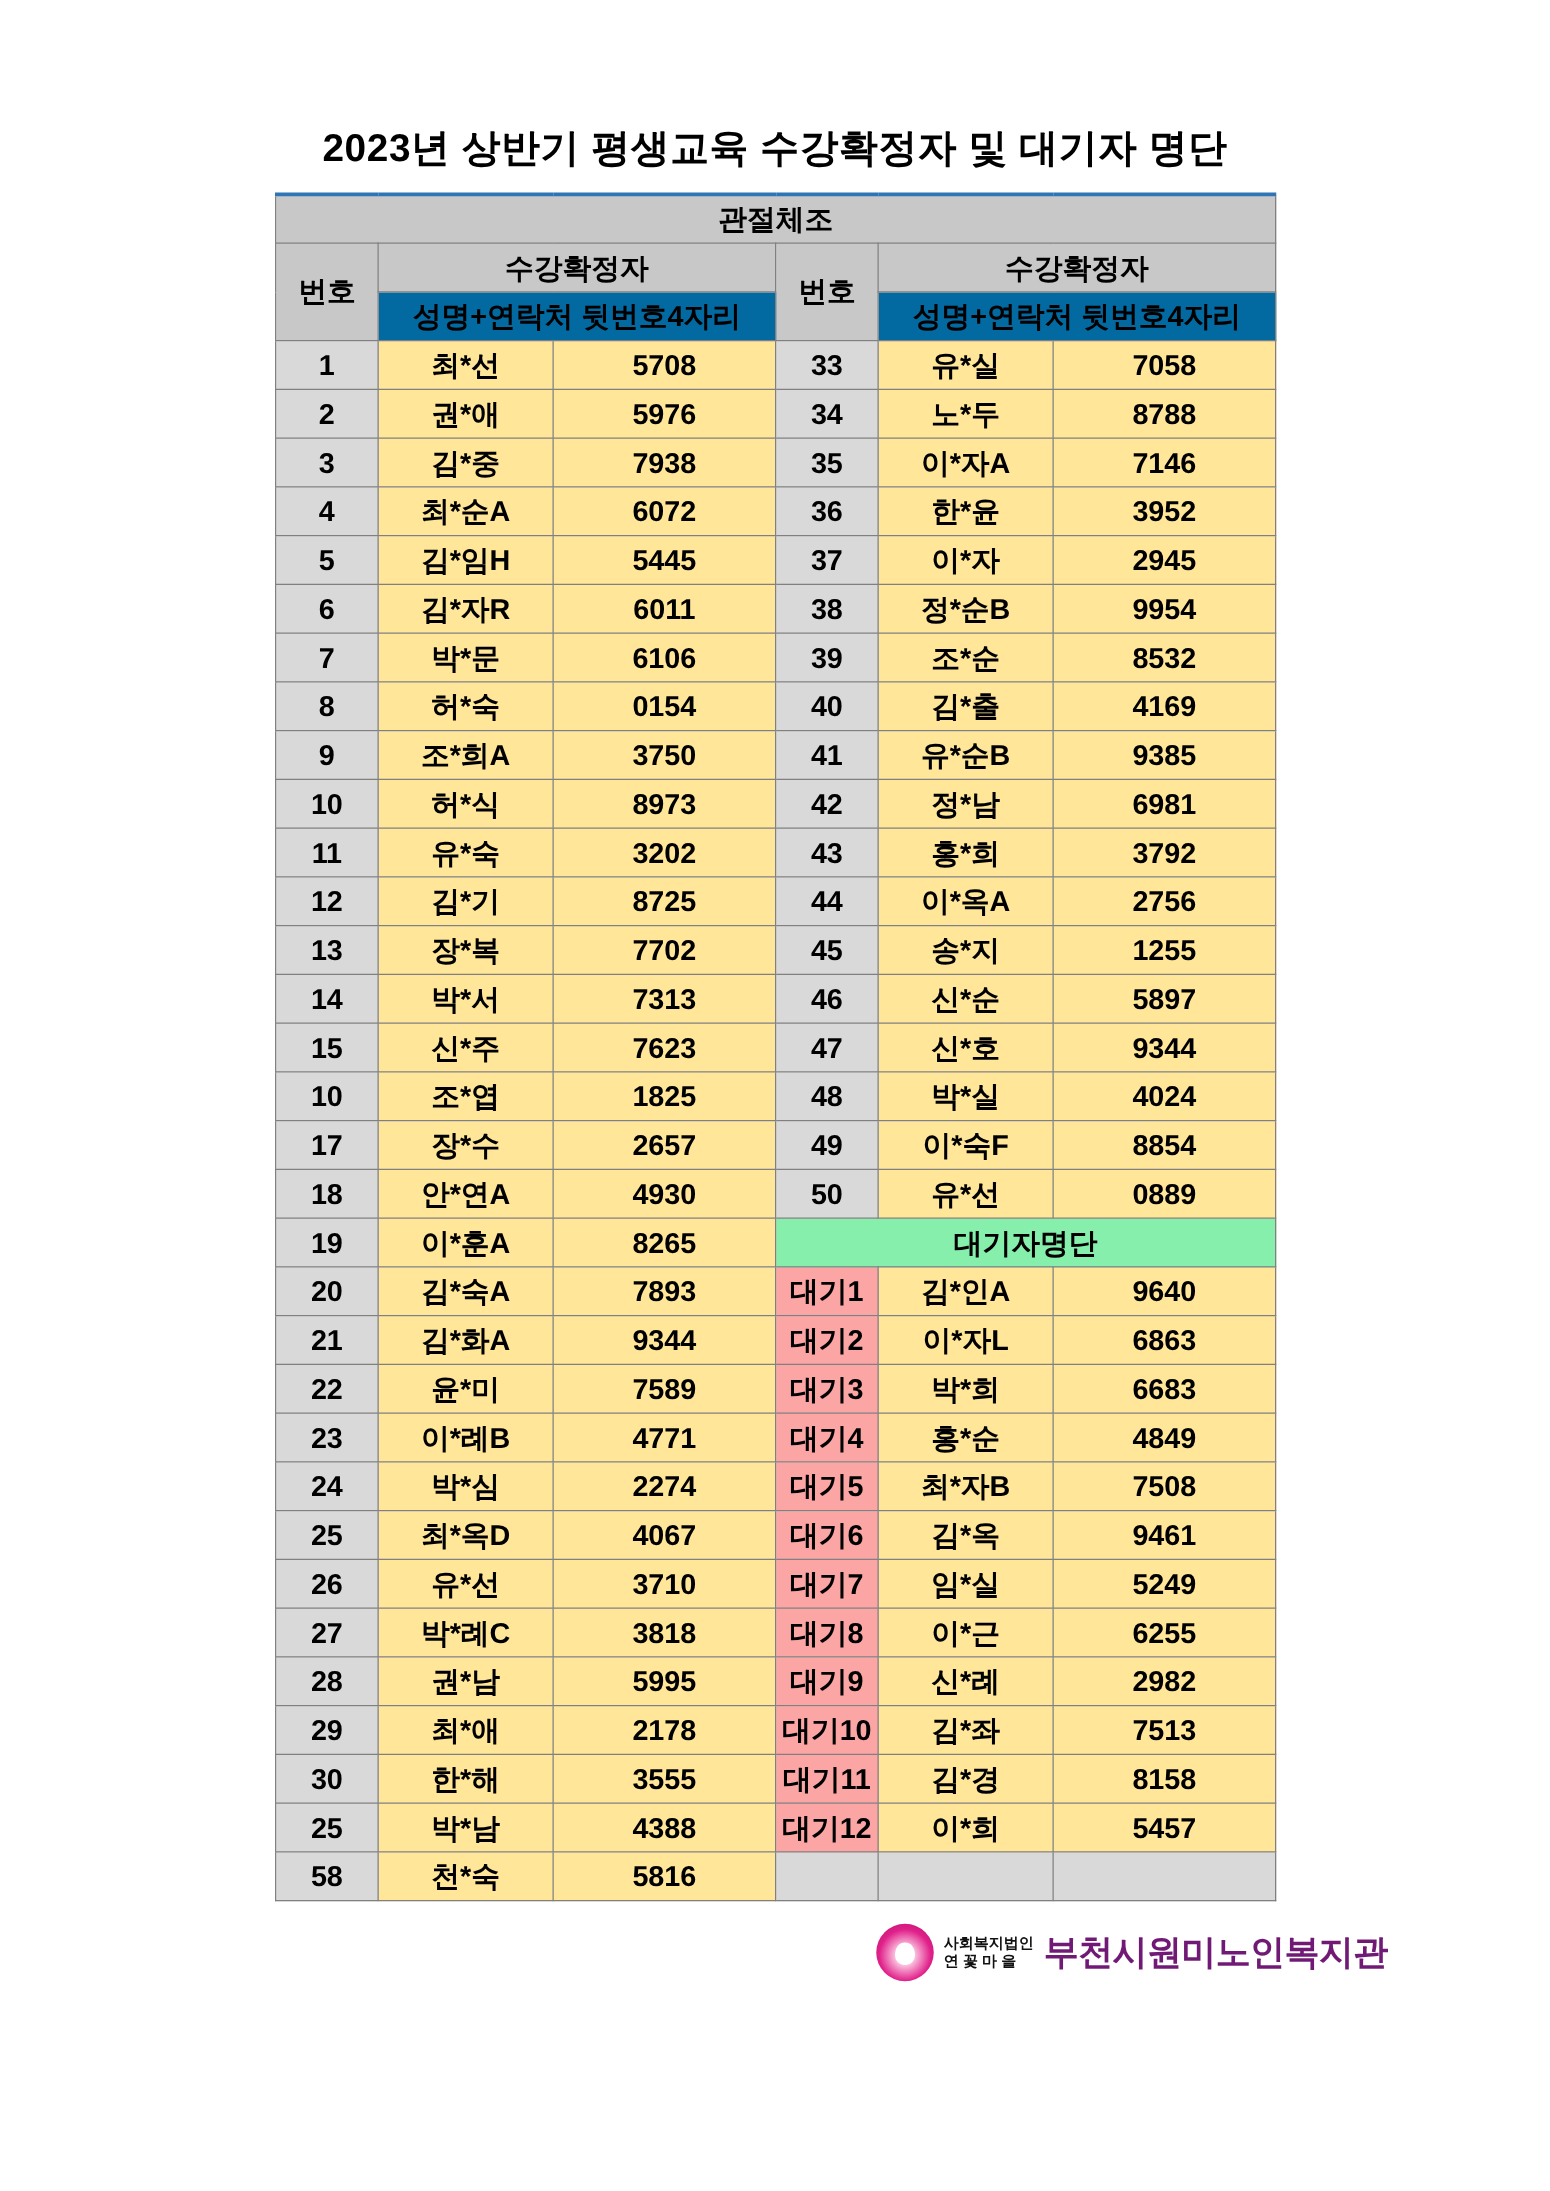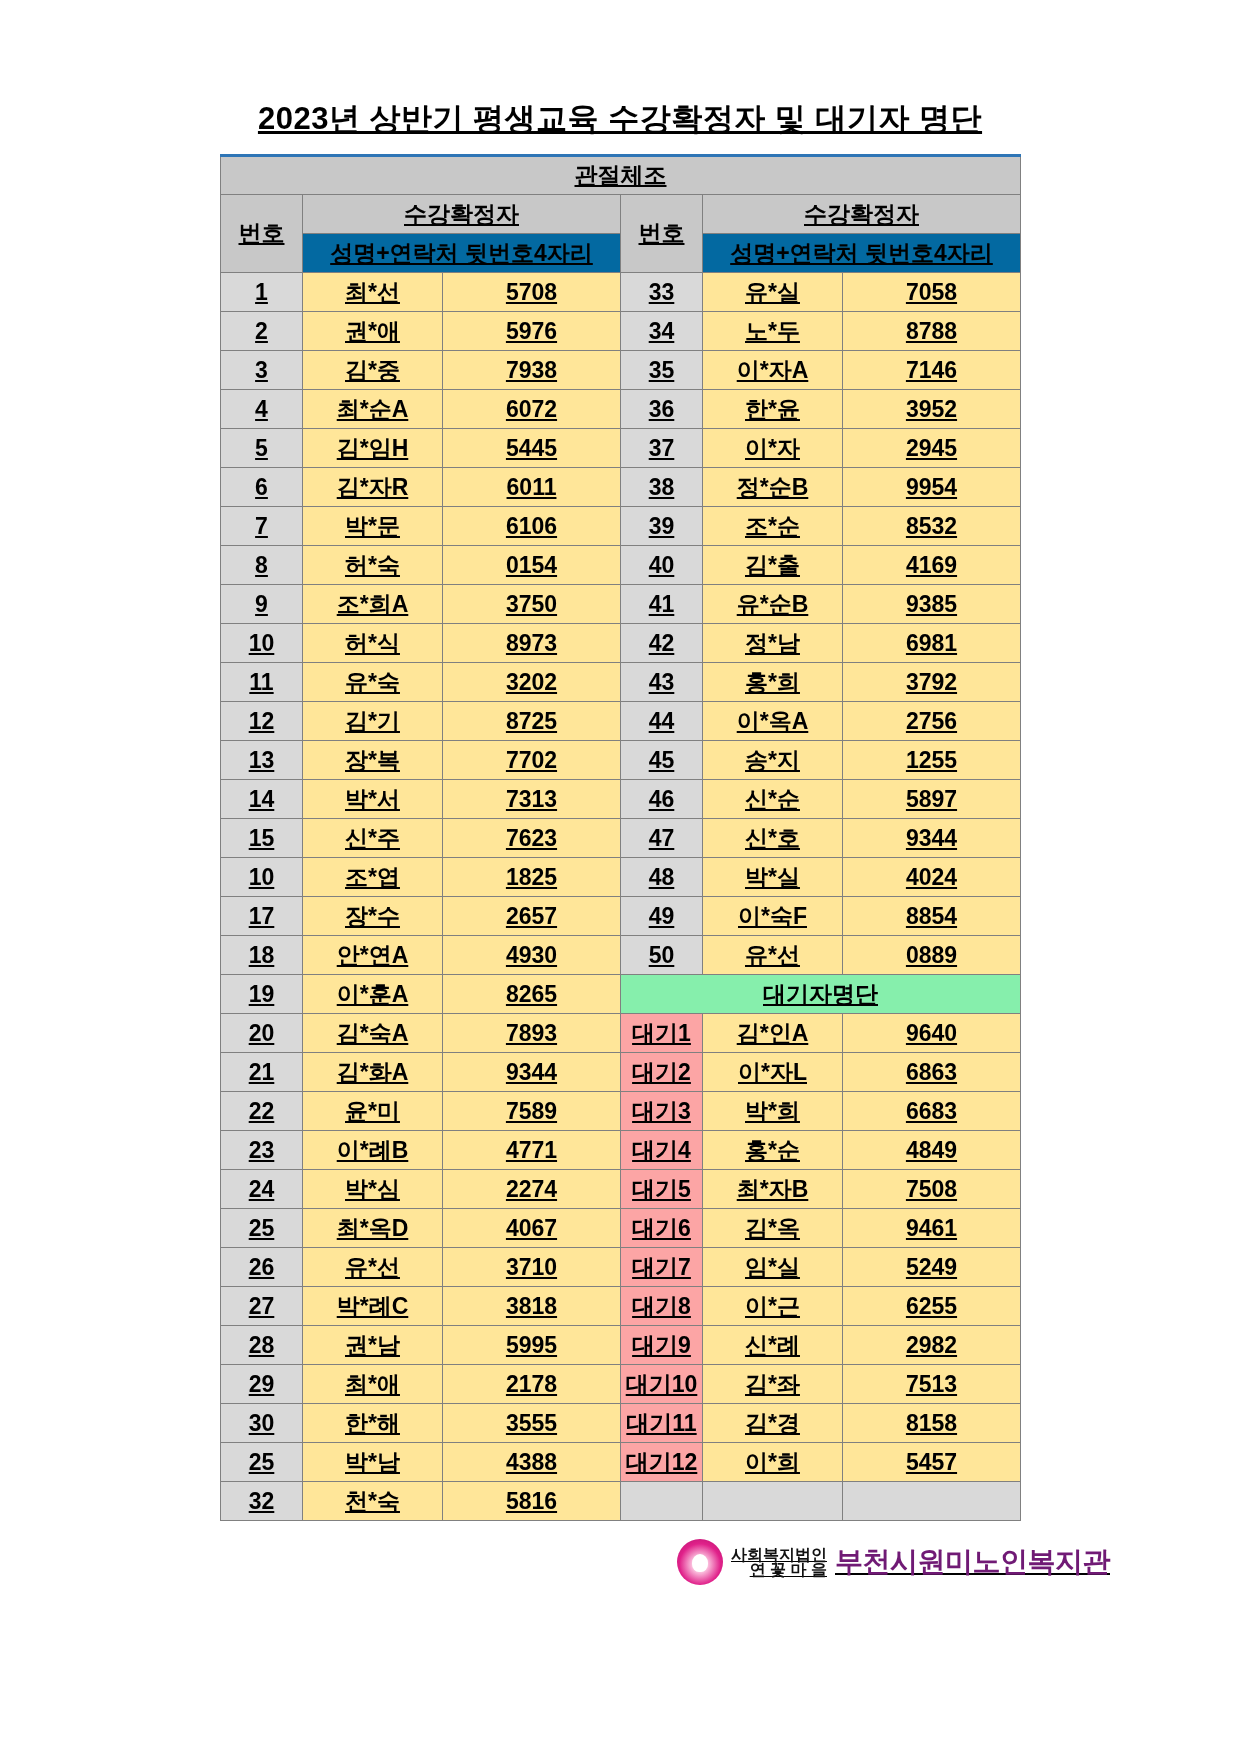--- a/index.html
+++ b/index.html
@@ -12,21 +12,20 @@
     background: #ffffff;
     font-family: "Liberation Sans", sans-serif;
     color: #000000;
     position: relative;
   }
   .page {
     position: relative;
     width: 1240px;
     height: 1343px;
     box-sizing: border-box;
-    text-decoration: underline;
   }
   .doc-title {
     text-align: center;
     font-size: 31px;
     font-weight: bold;
     letter-spacing: 0.5px;
     padding-top: 98px;
     padding-bottom: 14px;
   }
   .table-wrap {
@@ -122,24 +121,24 @@
     left: 50%;
     top: 52%;
     width: 16px;
     height: 18px;
     margin-left: -8px;
     margin-top: -9px;
     background: #ffffff;
     border-radius: 50% 50% 45% 45%;
   }
   .logo-small {
-    font-size: 16px;
+    font-size: 12px;
     line-height: 15px;
     font-weight: bold;
-    text-align: right;
+    text-align: left;
     color: #111;
   }
   .logo-main {
     font-size: 28px;
     font-weight: bold;
     letter-spacing: -0.5px;
     color: #701a75;
   }
 </style>
 </head>
@@ -413,21 +412,21 @@
           </tr>
           <tr>
             <td class="num-cell">25</td>
             <td class="name-cell">박*남</td>
             <td class="phone-cell">4388</td>
             <td class="wait-num">대기12</td>
             <td class="name-cell">이*희</td>
             <td class="phone-cell">5457</td>
           </tr>
           <tr>
-            <td class="num-cell">32</td>
+            <td class="num-cell">58</td>
             <td class="name-cell">천*숙</td>
             <td class="phone-cell">5816</td>
             <td class="empty-cell"></td>
             <td class="empty-cell"></td>
             <td class="empty-cell"></td>
           </tr>
         </tbody>
     </table>
   </div>
 

